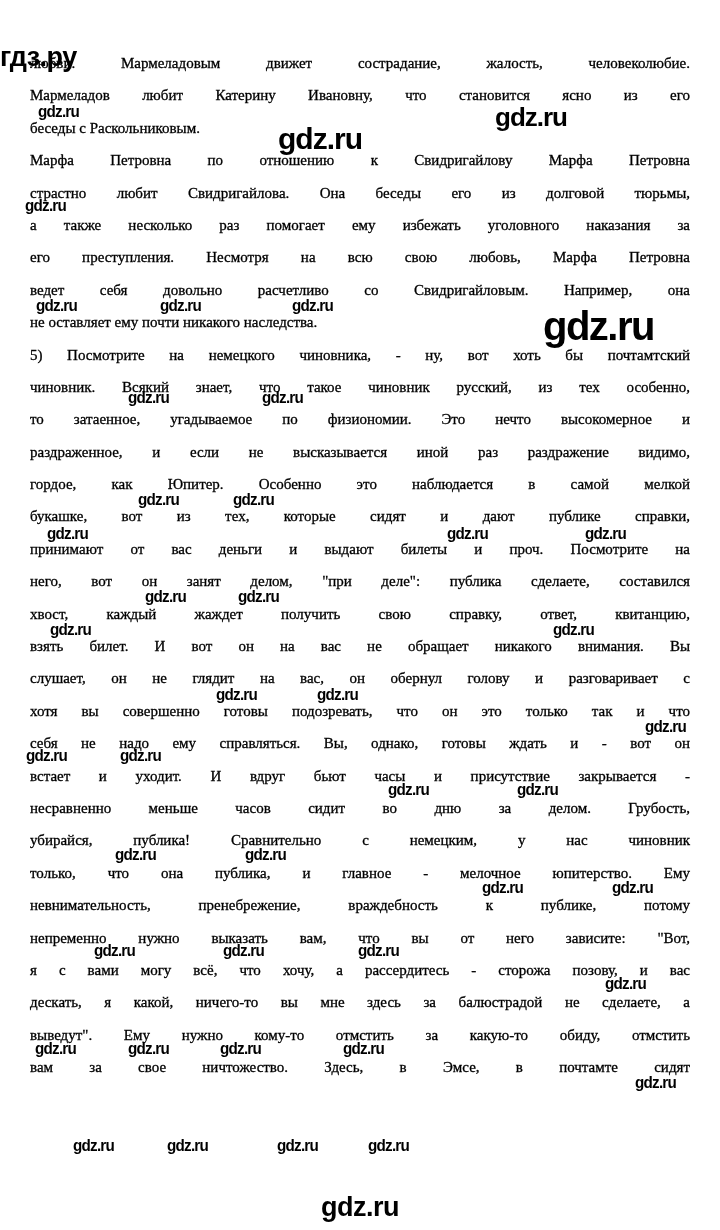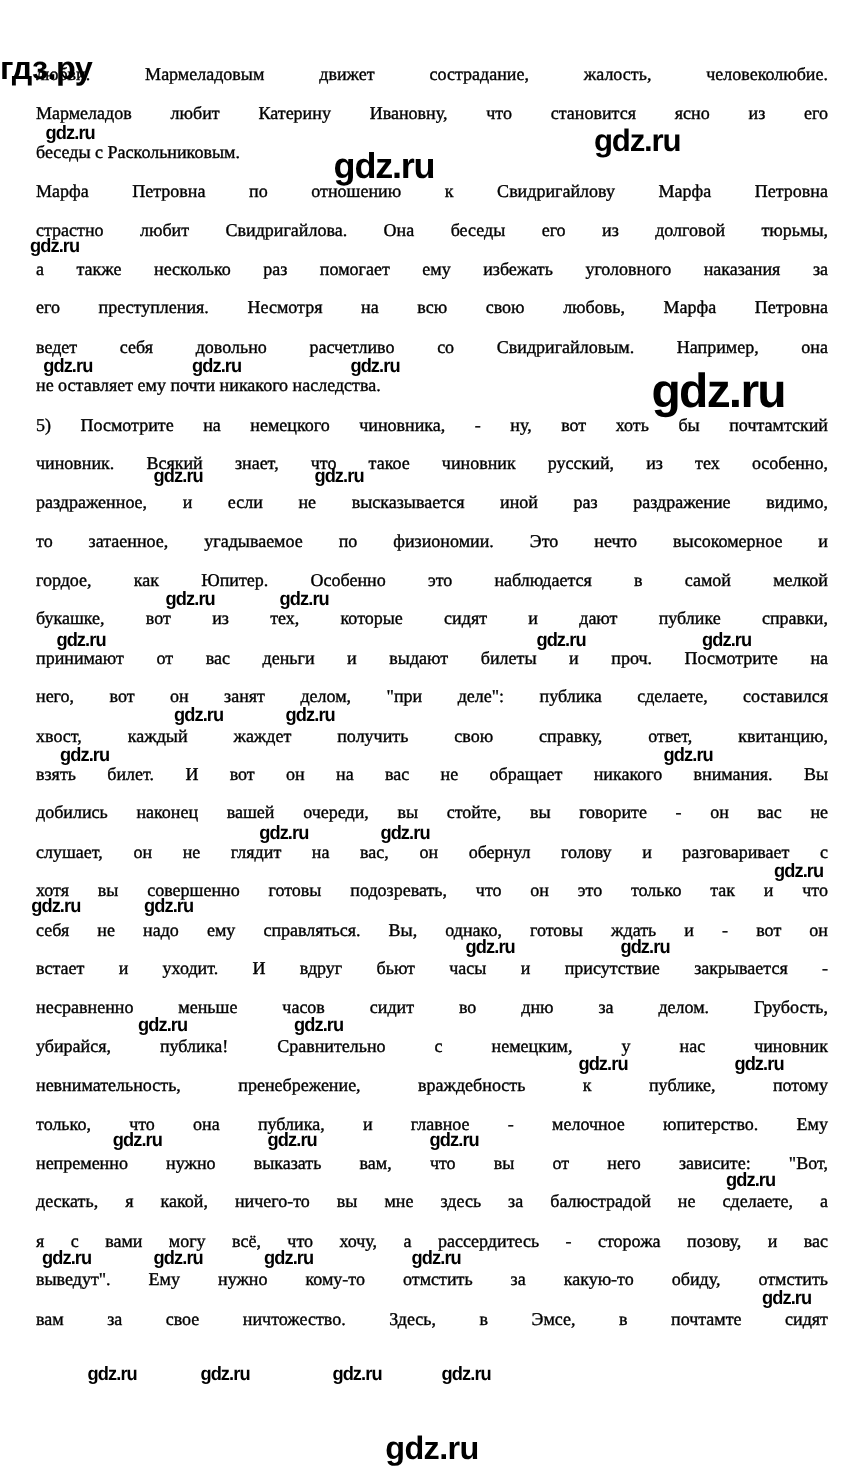--- a/index.html
+++ b/index.html
@@ -74,40 +74,39 @@
       <div class="line just">Мармеладов любит Катерину Ивановну, что становится ясно из его</div>
       <div class="line">беседы с Раскольниковым.</div>
       <div class="line just">Марфа Петровна по отношению к Свидригайлову Марфа Петровна</div>
       <div class="line just">страстно любит Свидригайлова. Она беседы его из долговой тюрьмы,</div>
       <div class="line just">а также несколько раз помогает ему избежать уголовного наказания за</div>
       <div class="line just">его преступления. Несмотря на всю свою любовь, Марфа Петровна</div>
       <div class="line just">ведет себя довольно расчетливо со Свидригайловым. Например, она</div>
       <div class="line">не оставляет ему почти никакого наследства.</div>
       <div class="line just">5) Посмотрите на немецкого чиновника, - ну, вот хоть бы почтамтский</div>
       <div class="line just">чиновник. Всякий знает, что такое чиновник русский, из тех особенно,</div>
+      <div class="line just">то затаенное, угадываемое по физиономии. Это нечто высокомерное и</div>
       <div class="line just">раздраженное, и если не высказывается иной раз раздражение видимо,</div>
-      <div class="line just">то затаенное, угадываемое по физиономии. Это нечто высокомерное и</div>
       <div class="line just">гордое, как Юпитер. Особенно это наблюдается в самой мелкой</div>
       <div class="line just">букашке, вот из тех, которые сидят и дают публике справки,</div>
       <div class="line just">принимают от вас деньги и выдают билеты и проч. Посмотрите на</div>
       <div class="line just">него, вот он занят делом, "при деле": публика сделаете, составился</div>
       <div class="line just">хвост, каждый жаждет получить свою справку, ответ, квитанцию,</div>
       <div class="line just">взять билет. И вот он на вас не обращает никакого внимания. Вы</div>
-      <div class="line just">добились наконец вашей очереди, вы стойте, вы говорите - он вас не</div>
       <div class="line just">слушает, он не глядит на вас, он обернул голову и разговаривает с</div>
       <div class="line just">хотя вы совершенно готовы подозревать, что он это только так и что</div>
       <div class="line just">себя не надо ему справляться. Вы, однако, готовы ждать и - вот он</div>
       <div class="line just">встает и уходит. И вдруг бьют часы и присутствие закрывается -</div>
       <div class="line just">несравненно меньше часов сидит во дню за делом. Грубость,</div>
       <div class="line just">убирайся, публика! Сравнительно с немецким, у нас чиновник</div>
+      <div class="line just">только, что она публика, и главное - мелочное юпитерство. Ему</div>
       <div class="line just">невнимательность, пренебрежение, враждебность к публике, потому</div>
-      <div class="line just">только, что она публика, и главное - мелочное юпитерство. Ему</div>
       <div class="line just">непременно нужно выказать вам, что вы от него зависите: "Вот,</div>
+      <div class="line just">я с вами могу всё, что хочу, а рассердитесь - сторожа позову, и вас</div>
       <div class="line just">дескать, я какой, ничего-то вы мне здесь за балюстрадой не сделаете, а</div>
-      <div class="line just">я с вами могу всё, что хочу, а рассердитесь - сторожа позову, и вас</div>
       <div class="line just">выведут". Ему нужно кому-то отмстить за какую-то обиду, отмстить</div>
       <div class="line just">вам за свое ничтожество. Здесь, в Эмсе, в почтамте сидят</div>
     </div>
   <div class="watermark-layer">
       <div class="wm wm-sm" style="left: 38px; top: 104px;">gdz.ru</div>
       <div class="wm wm-lg" style="left: 495px; top: 104px;">gdz.ru</div>
       <div class="wm wm-lg2" style="left: 278px; top: 124px;">gdz.ru</div>
       <div class="wm wm-sm" style="left: 25px; top: 198px;">gdz.ru</div>
       <div class="wm wm-sm" style="left: 36px; top: 298px;">gdz.ru</div>
       <div class="wm wm-sm" style="left: 160px; top: 298px;">gdz.ru</div>

